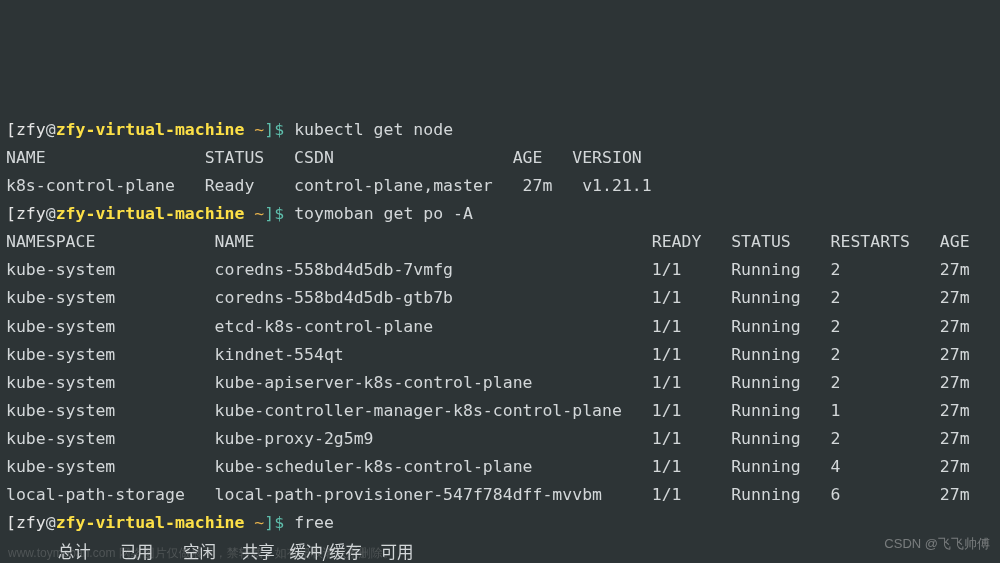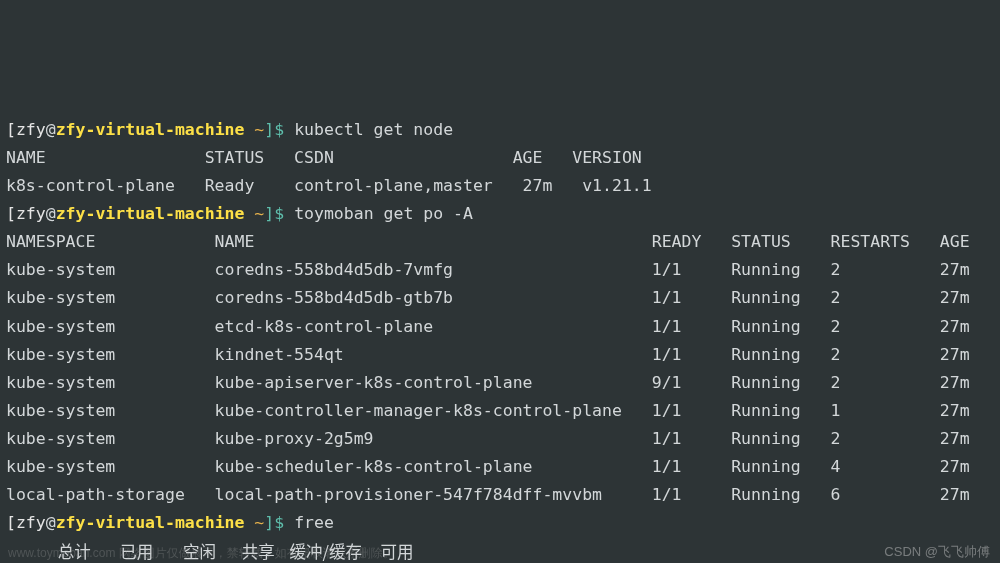--- a/index.html
+++ b/index.html
@@ -27,21 +27,21 @@
     .watermark1 {
       position: absolute;
       bottom: 0;
       left: 8px;
       color: rgba(180,180,180,0.25);
       font-size: 12px;
       font-family: sans-serif;
     }
     .watermark2 {
       position: absolute;
-      bottom: 0;
+      bottom: 8px;
       right: 10px;
       color: rgba(210,210,210,0.45);
       font-size: 13px;
       font-family: sans-serif;
       text-align: center;
     }
   </style>
 </head>
 <body>
 
@@ -49,21 +49,21 @@
 
 <div id="terminal"><span class="prompt-user">[zfy</span><span class="prompt-at">@</span><span class="prompt-host">zfy-virtual-machine</span><span class="prompt-path"> ~</span><span class="prompt-end">]$ </span><span class="cmd">kubectl get node</span>
 <span class="out">NAME                STATUS   CSDN                  AGE   VERSION</span>
 <span class="out">k8s-control-plane   Ready    control-plane,master   27m   v1.21.1</span>
 <span class="prompt-user">[zfy</span><span class="prompt-at">@</span><span class="prompt-host">zfy-virtual-machine</span><span class="prompt-path"> ~</span><span class="prompt-end">]$ </span><span class="cmd">toymoban get po -A</span>
 <span class="out">NAMESPACE            NAME                                        READY   STATUS    RESTARTS   AGE</span>
 <span class="out">kube-system          coredns-558bd4d5db-7vmfg                    1/1     Running   2          27m</span>
 <span class="out">kube-system          coredns-558bd4d5db-gtb7b                    1/1     Running   2          27m</span>
 <span class="out">kube-system          etcd-k8s-control-plane                      1/1     Running   2          27m</span>
 <span class="out">kube-system          kindnet-554qt                               1/1     Running   2          27m</span>
-<span class="out">kube-system          kube-apiserver-k8s-control-plane            9/1     Running   2          27m</span>
+<span class="out">kube-system          kube-apiserver-k8s-control-plane            1/1     Running   2          27m</span>
 <span class="out">kube-system          kube-controller-manager-k8s-control-plane   1/1     Running   1          27m</span>
 <span class="out">kube-system          kube-proxy-2g5m9                            1/1     Running   2          27m</span>
 <span class="out">kube-system          kube-scheduler-k8s-control-plane            1/1     Running   4          27m</span>
 <span class="out">local-path-storage   local-path-provisioner-547f784dff-mvvbm     1/1     Running   6          27m</span>
 <span class="prompt-user">[zfy</span><span class="prompt-at">@</span><span class="prompt-host">zfy-virtual-machine</span><span class="prompt-path"> ~</span><span class="prompt-end">]$ </span><span class="cmd">free</span>
 <span class="out cn">              总计        已用        空闲       共享    缓冲/缓存     可用</span>
 
 
 </div>
 

